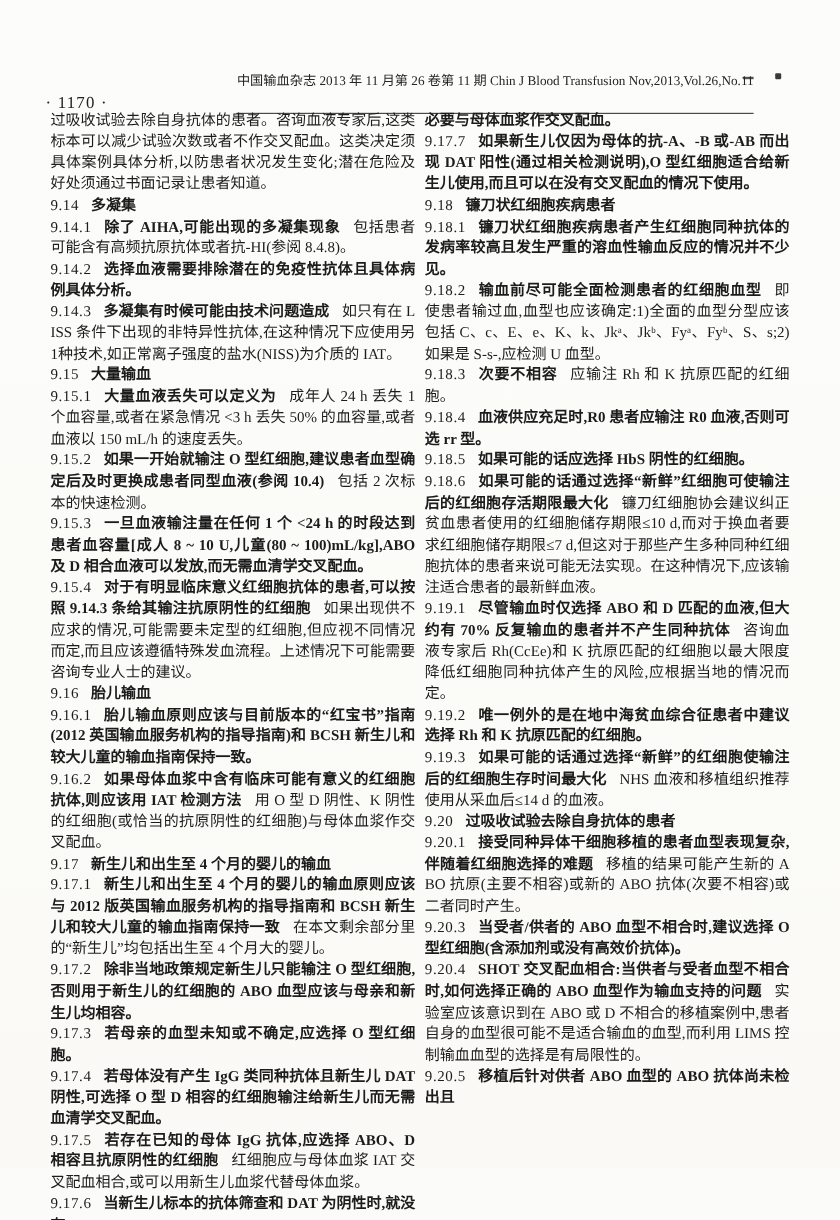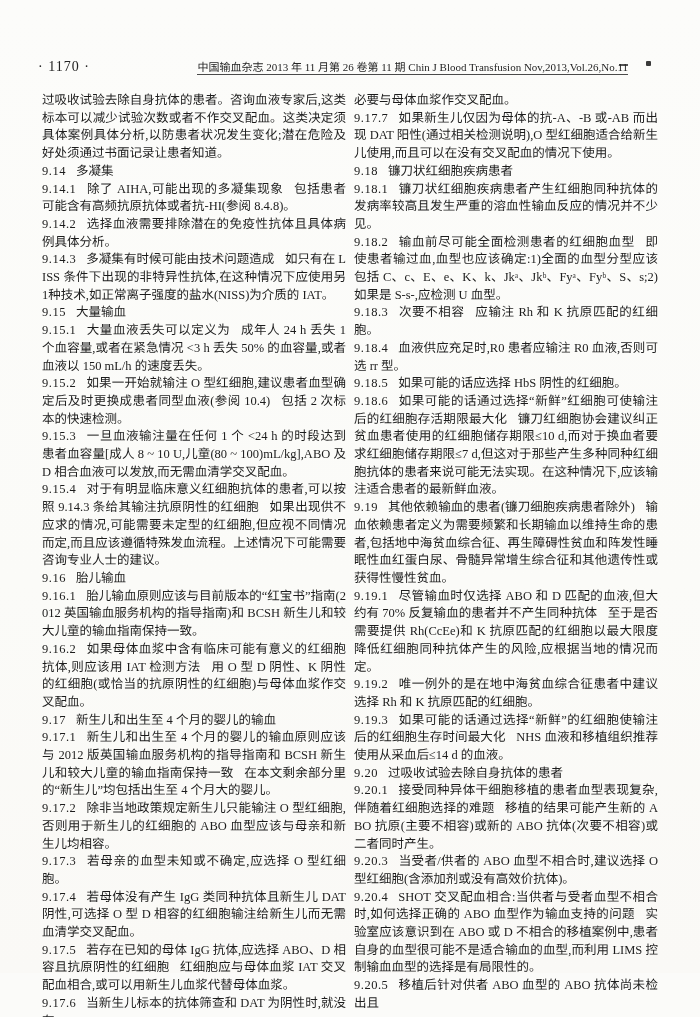--- a/index.html
+++ b/index.html
@@ -32,21 +32,21 @@
   .page-no {
     font-size: 14px;
     letter-spacing: 1px;
     color: #222;
     white-space: nowrap;
   }
   .journal-title {
     font-size: 11px;
     color: #252525;
     border-bottom: 1px solid #4a4a4a;
-    padding-bottom: 0;
+    padding-bottom: 20px;
     margin-right: 32px;
     white-space: nowrap;
   }
   .content {
     position: absolute;
     top: 92px;
     left: 42px;
     width: 616px;
     display: flex;
     gap: 8px;
@@ -61,21 +61,21 @@
     line-height: 17.7px;
     text-align: justify;
     word-break: break-all;
   }
   .num {
     font-weight: normal;
     margin-right: 0.8em;
     letter-spacing: 0.5px;
   }
   .title {
-    font-weight: normal;
+    font-weight: bold;
   }
   .title + .body-text {
     margin-left: 0.85em;
   }
   
   .speck-1 {
     position: absolute;
     top: 61px; left: 646px;
     width: 5px; height: 5px;
     background: #3a3a3a;
@@ -217,26 +217,23 @@
         </p>
 
         <p class="para">
           <span class="num">9.18.5</span><span class="title">如果可能的话应选择 HbS 阴性的红细胞。</span>
         </p>
 
         <p class="para">
           <span class="num">9.18.6</span><span class="title">如果可能的话通过选择“新鲜”红细胞可使输注后的红细胞存活期限最大化</span><span class="body-text">镰刀红细胞协会建议纠正贫血患者使用的红细胞储存期限≤10 d,而对于换血者要求红细胞储存期限≤7 d,但这对于那些产生多种同种红细胞抗体的患者来说可能无法实现。在这种情况下,应该输注适合患者的最新鲜血液。</span>
         </p>
 
-        <p class="para">
-          <span class="num">9.19</span><span class="title">其他依赖输血的患者(镰刀细胞疾病患者除外)</span><span class="body-text">输血依赖患者定义为需要频繁和长期输血以维持生命的患者,包括地中海贫血综合征、再生障碍性贫血和阵发性睡眠性血红蛋白尿、骨髓异常增生综合征和其他遗传性或获得性慢性贫血。</span>
-        </p>
-
-        <p class="para">
-          <span class="num">9.19.1</span><span class="title">尽管输血时仅选择 ABO 和 D 匹配的血液,但大约有 70% 反复输血的患者并不产生同种抗体</span><span class="body-text">至于是否需要提供 Rh(CcEe)和 K 抗原匹配的红细胞以最大限度降低红细胞同种抗体产生的风险,应根据当地的情况而定。</span>
+
+        <p class="para">
+          <span class="num">9.19.1</span><span class="title">尽管输血时仅选择 ABO 和 D 匹配的血液,但大约有 70% 反复输血的患者并不产生同种抗体</span><span class="body-text">咨询血液专家后 Rh(CcEe)和 K 抗原匹配的红细胞以最大限度降低红细胞同种抗体产生的风险,应根据当地的情况而定。</span>
         </p>
 
         <p class="para">
           <span class="num">9.19.2</span><span class="title">唯一例外的是在地中海贫血综合征患者中建议选择 Rh 和 K 抗原匹配的红细胞。</span>
         </p>
 
         <p class="para">
           <span class="num">9.19.3</span><span class="title">如果可能的话通过选择“新鲜”的红细胞使输注后的红细胞生存时间最大化</span><span class="body-text">NHS 血液和移植组织推荐使用从采血后≤14 d 的血液。</span>
         </p>
 

